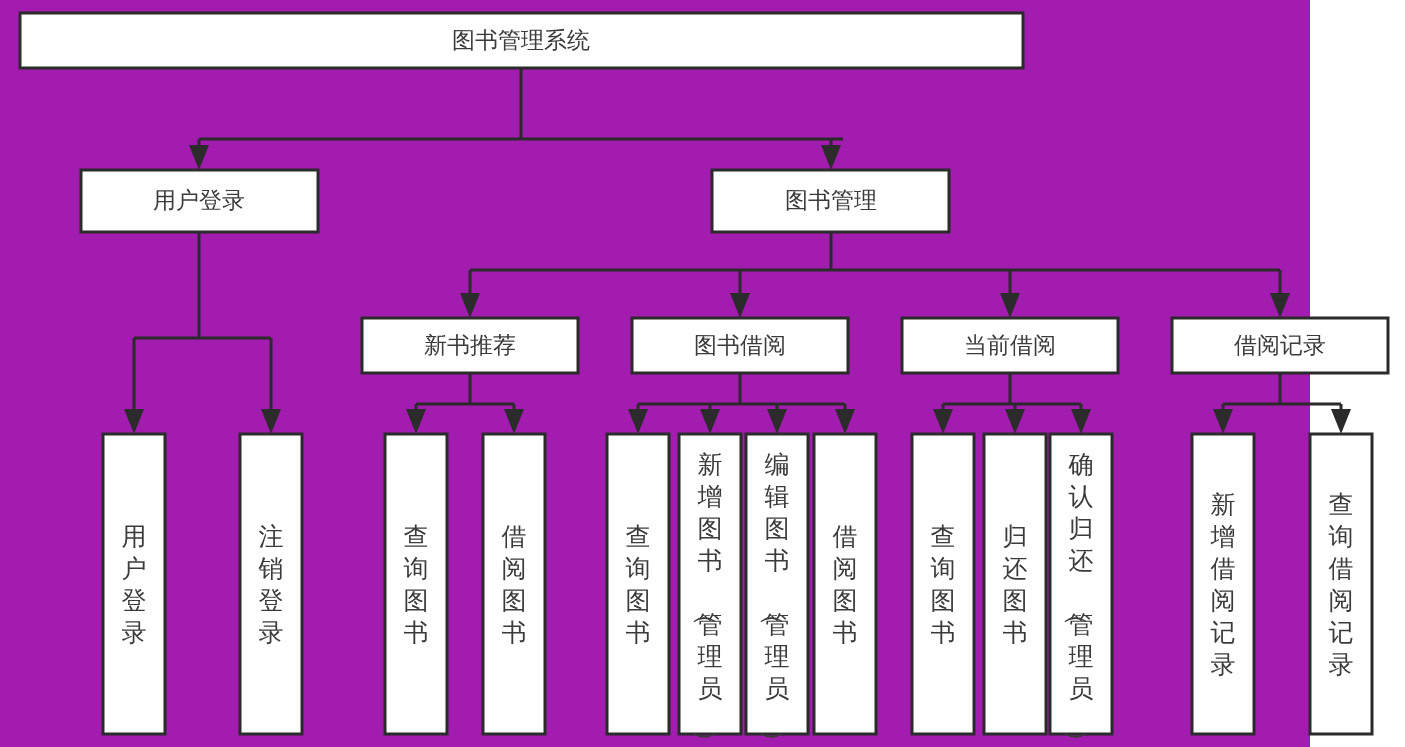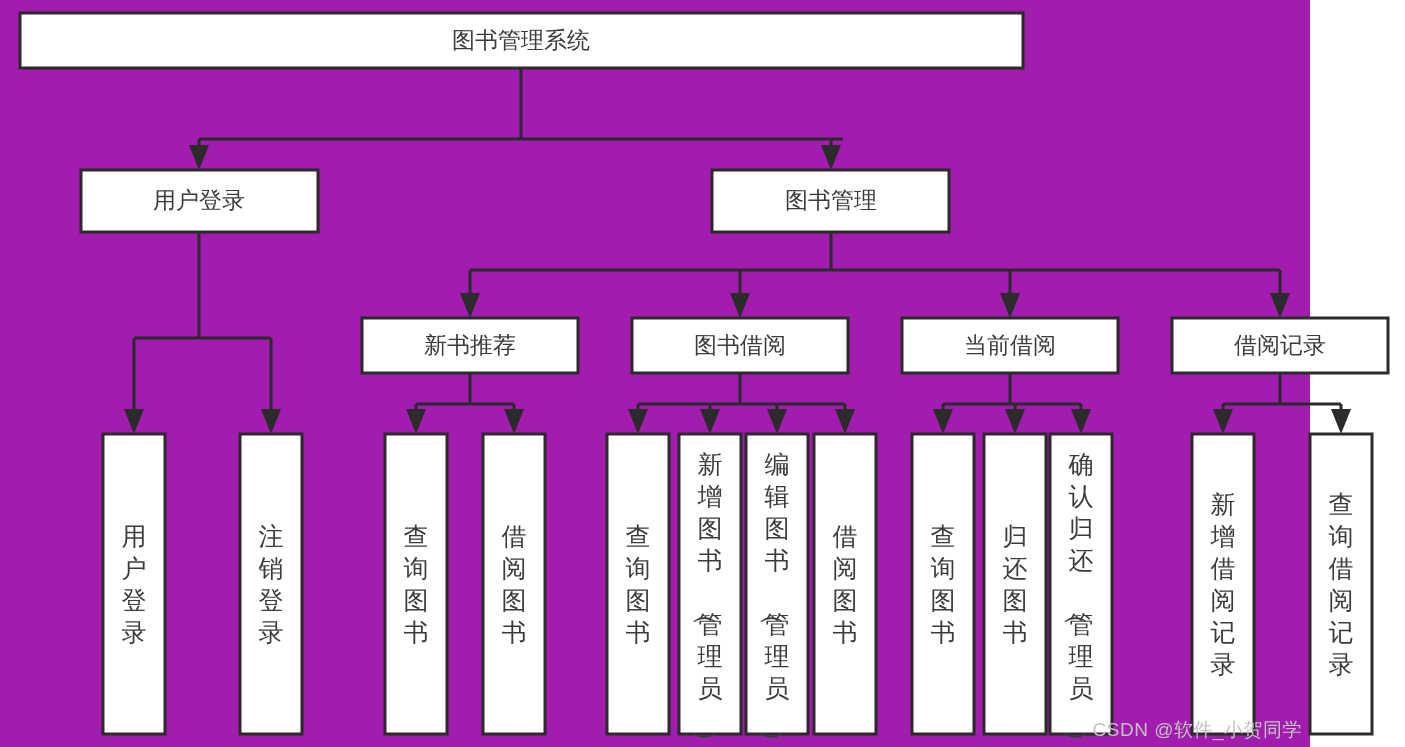--- a/index.html
+++ b/index.html
@@ -230,14 +230,13 @@
         <text class="node-label-vert" x="845" y="544.96"><tspan x="845">借</tspan><tspan x="845" dy="32">阅</tspan><tspan x="845" dy="32">图</tspan><tspan x="845" dy="32">书</tspan></text>
         <text class="node-label-vert" x="943" y="544.96"><tspan x="943">查</tspan><tspan x="943" dy="32">询</tspan><tspan x="943" dy="32">图</tspan><tspan x="943" dy="32">书</tspan></text>
         <text class="node-label-vert" x="1015" y="544.96"><tspan x="1015">归</tspan><tspan x="1015" dy="32">还</tspan><tspan x="1015" dy="32">图</tspan><tspan x="1015" dy="32">书</tspan></text>
         <text class="node-label-vert" x="1081" y="472.96"><tspan x="1081">确</tspan><tspan x="1081" dy="32">认</tspan><tspan x="1081" dy="32">归</tspan><tspan x="1081" dy="32">还</tspan><tspan x="1081" dy="32" rotate="90">（</tspan><tspan x="1081" dy="32">管</tspan><tspan x="1081" dy="32">理</tspan><tspan x="1081" dy="32">员</tspan><tspan x="1081" dy="32" rotate="90">）</tspan></text>
         <text class="node-label-vert" x="1223" y="512.96"><tspan x="1223">新</tspan><tspan x="1223" dy="32">增</tspan><tspan x="1223" dy="32">借</tspan><tspan x="1223" dy="32">阅</tspan><tspan x="1223" dy="32">记</tspan><tspan x="1223" dy="32">录</tspan></text>
         <text class="node-label-vert" x="1341" y="512.96"><tspan x="1341">查</tspan><tspan x="1341" dy="32">询</tspan><tspan x="1341" dy="32">借</tspan><tspan x="1341" dy="32">阅</tspan><tspan x="1341" dy="32">记</tspan><tspan x="1341" dy="32">录</tspan></text>
       </g>
 
   </svg>
 
-  <div class="watermark">CSDN @软件_小贺同学</div>
 </div>
 
 </body></html>

